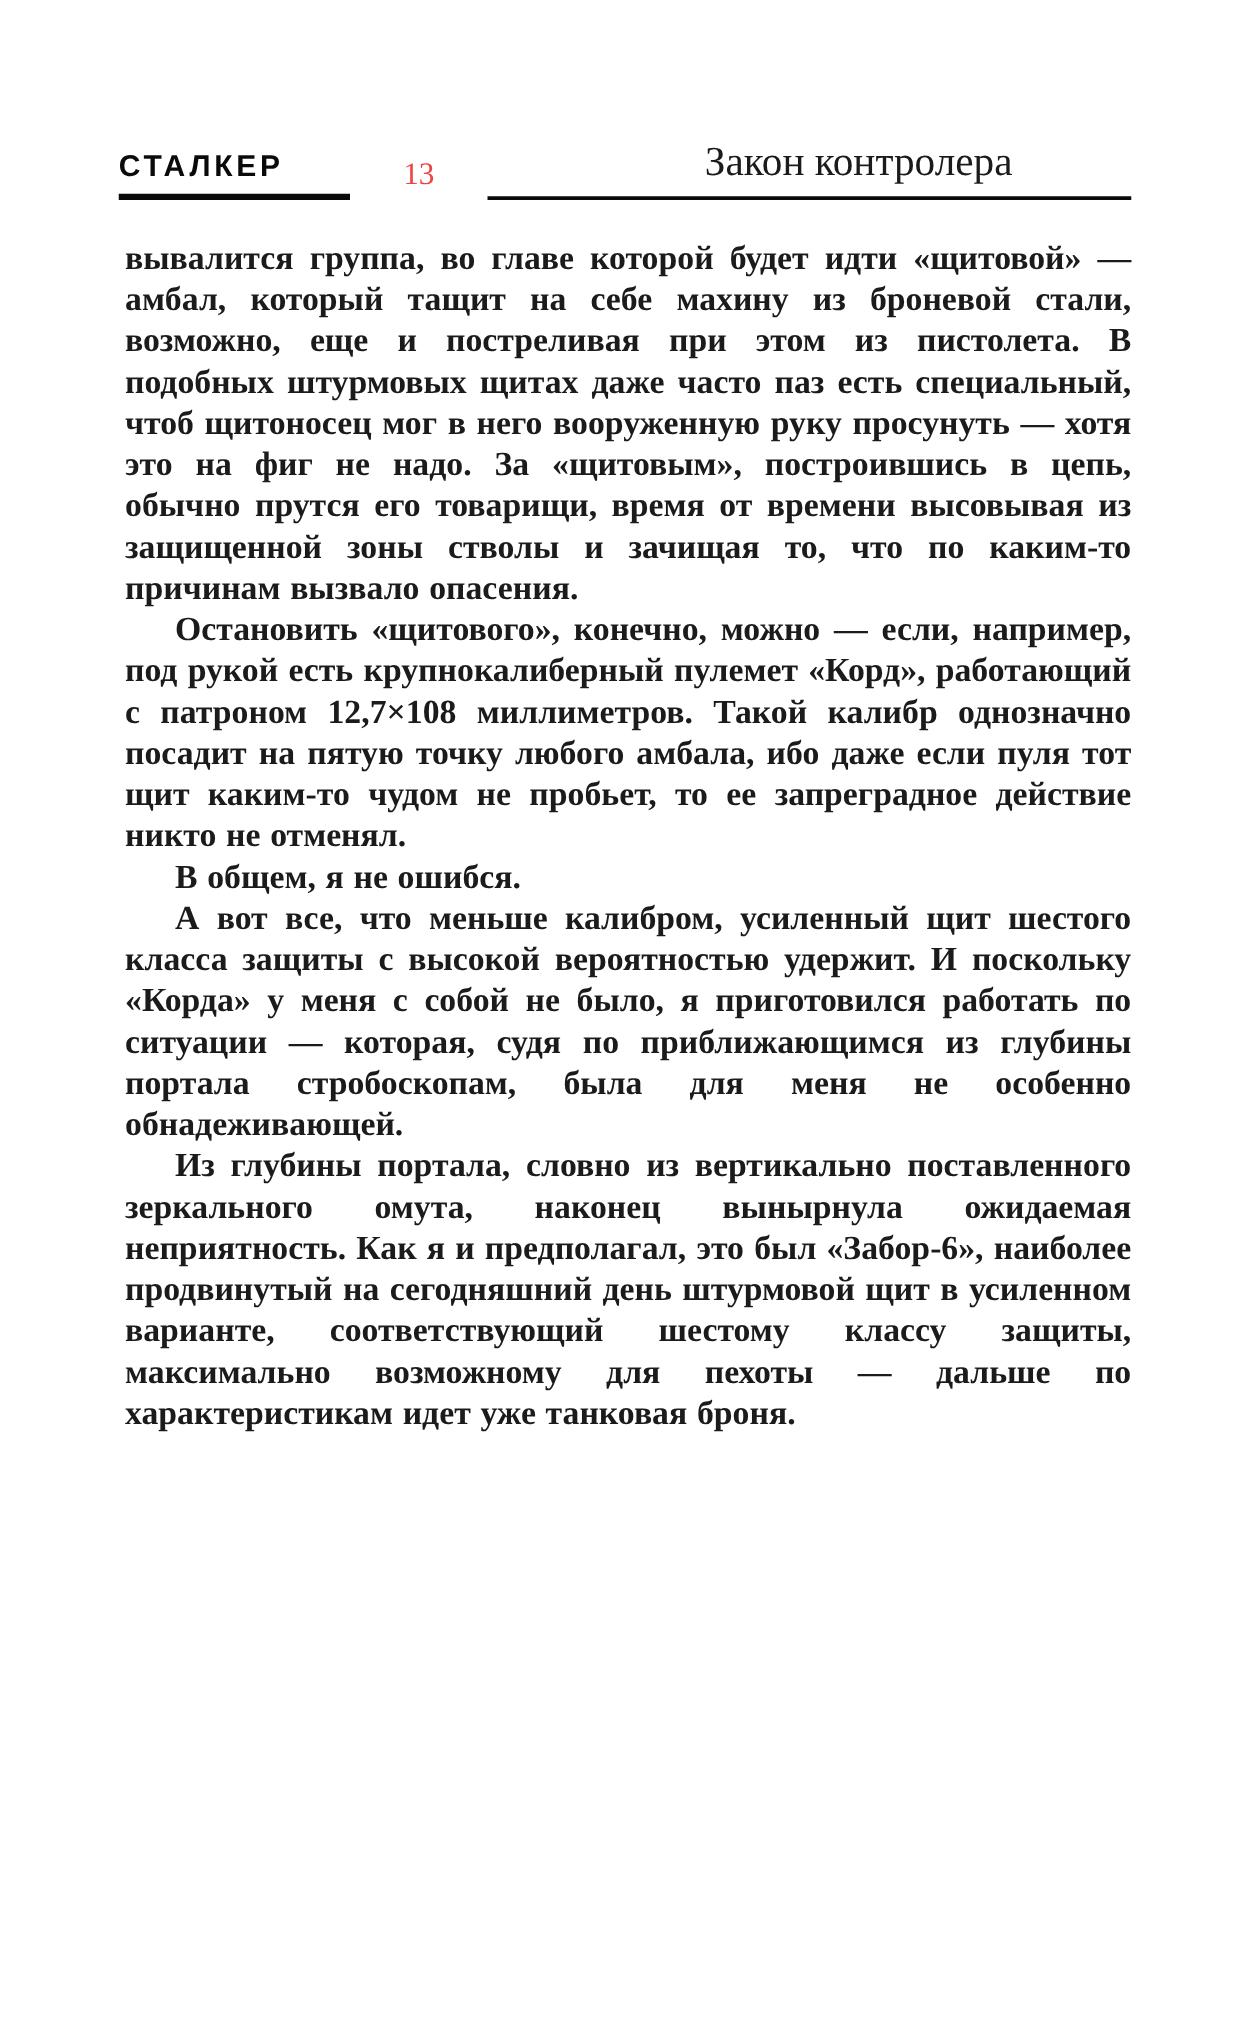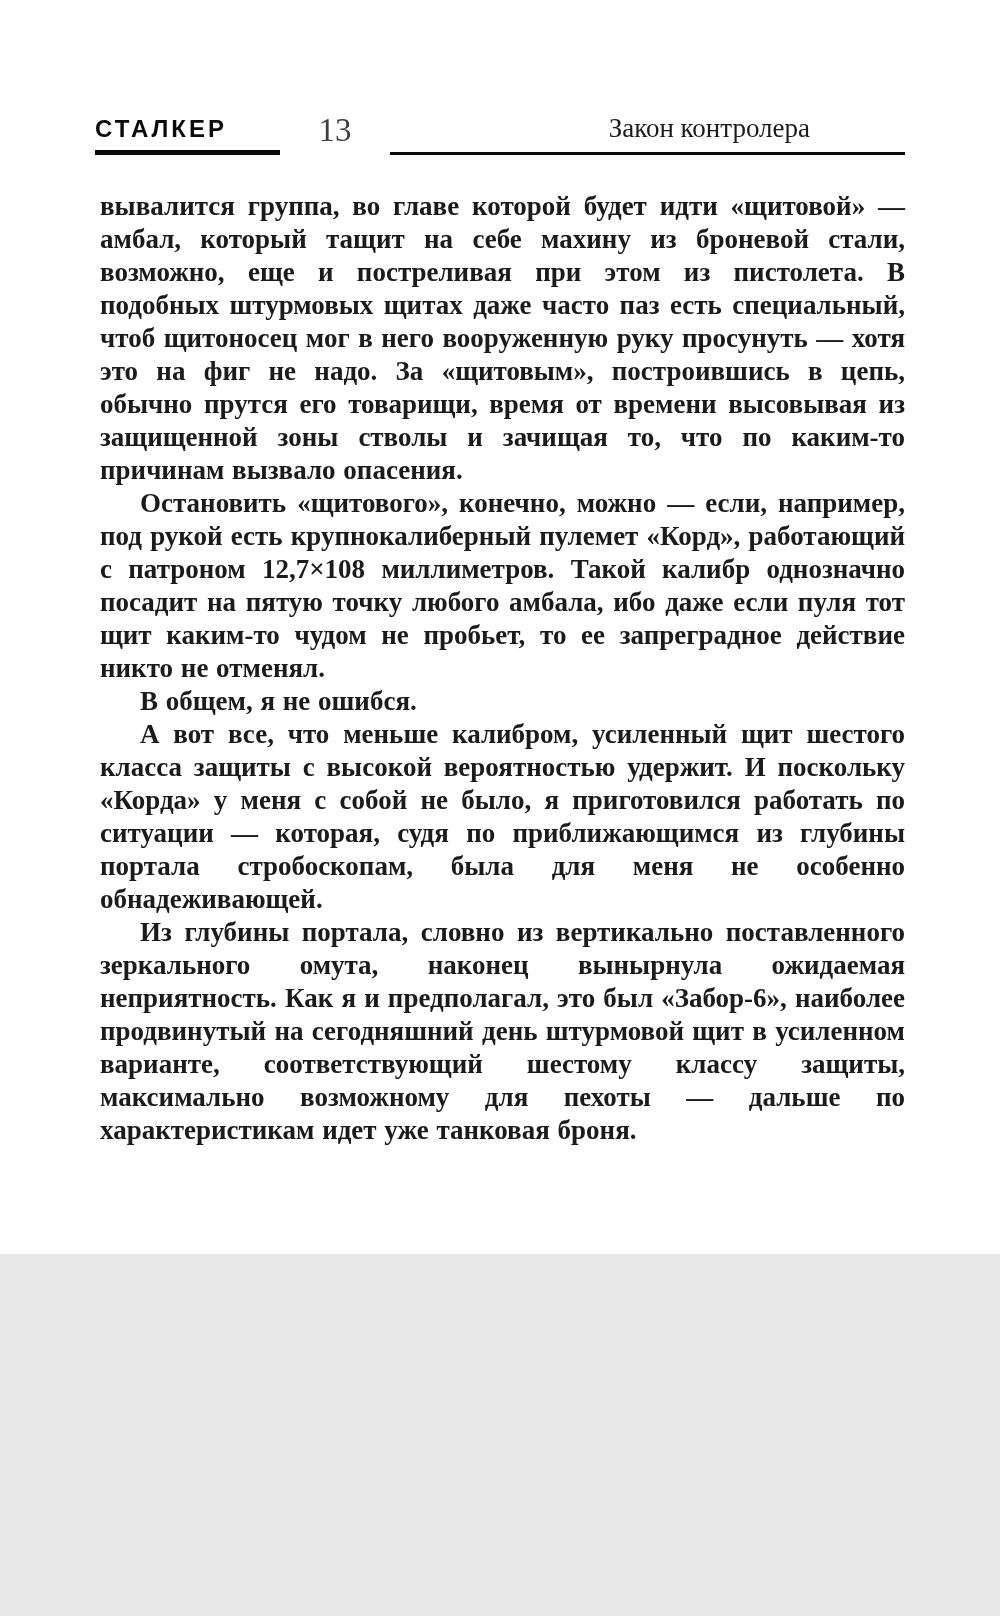--- a/index.html
+++ b/index.html
@@ -3,21 +3,21 @@
 <meta charset="utf-8">
 <style>
   html, body {
     margin: 0;
     padding: 0;
     background: #e8e8e8;
   }
   .page {
     position: relative;
     width: 1000px;
-    height: 1254px;
+    height: 1616px;
     margin: 0 auto;
     background: #ffffff;
     font-family: "Liberation Serif", serif;
     color: #1b1b1b;
     overflow: hidden;
   }
   
   .running-head {
     position: absolute;
     top: 112px;
@@ -38,31 +38,31 @@
     letter-spacing: 3px;
     color: #0a0a0a;
     white-space: nowrap;
   }
   .pageno-block {
     width: 110px;
     text-align: center;
     padding-bottom: 6px;
   }
   .page-number {
-    font-size: 33px;
-    color: #404040;
+    font-size: 25px;
+    color: #ef4444;
   }
   .title-block {
     flex: 1;
     border-bottom: 3px solid #0a0a0a;
     padding-bottom: 8px;
     text-align: right;
   }
   .book-title {
-    font-size: 27px;
+    font-size: 33px;
     padding-right: 95px;
     color: #1b1b1b;
     white-space: nowrap;
   }
   
   .text-block {
     position: absolute;
     top: 190px;
     left: 100px;
     width: 805px;

